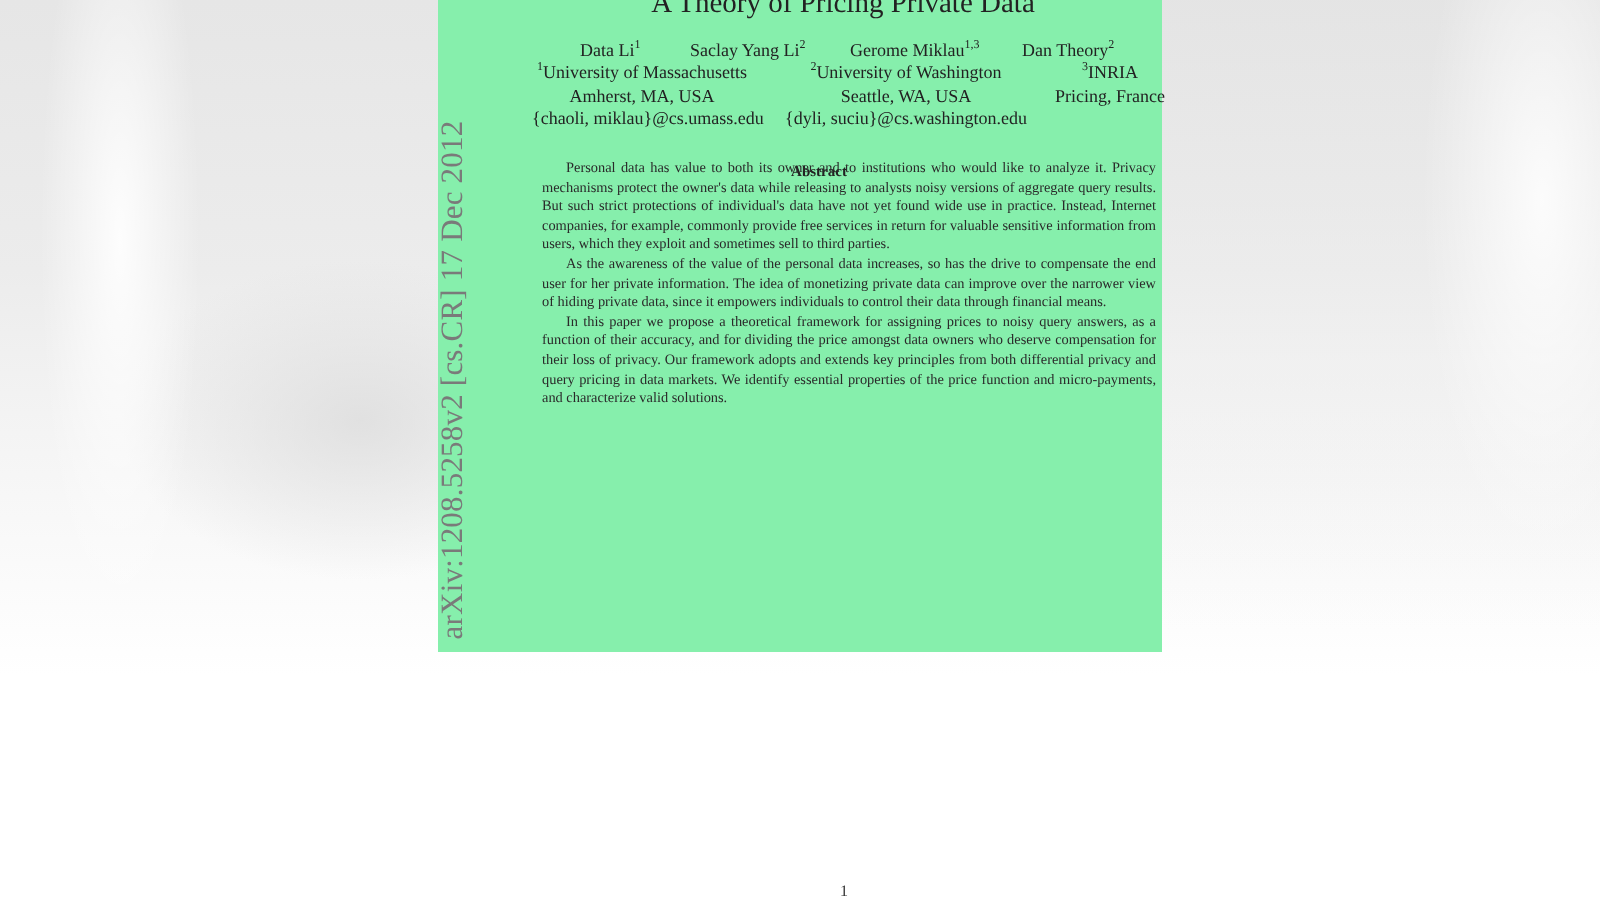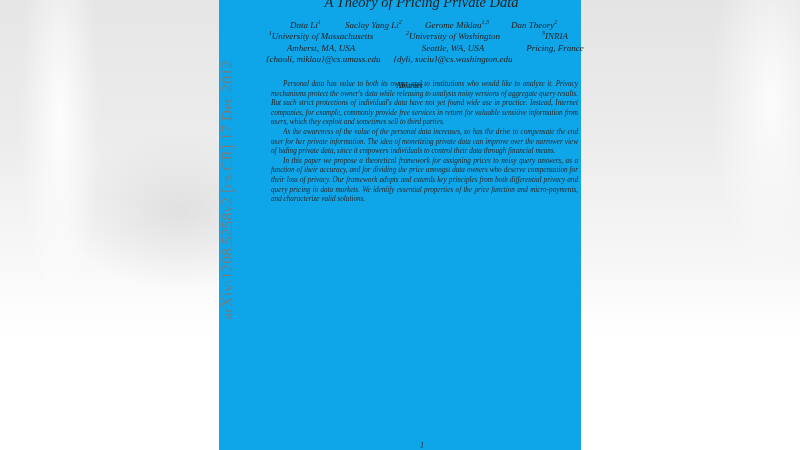--- a/index.html
+++ b/index.html
@@ -14,22 +14,22 @@
       radial-gradient(ellipse 40px 200px at 60px 120px, rgba(255,255,255,0.9), rgba(255,255,255,0) 100%),
       radial-gradient(ellipse 120px 80px at 180px 210px, rgba(220,220,220,0.8), rgba(220,220,220,0) 100%);
   }
   .bg-blob-right {
     position:absolute; left:581px; top:0; width:219px; height:450px;
     background:
       radial-gradient(ellipse 60px 180px at 190px 100px, rgba(255,255,255,0.85), rgba(255,255,255,0) 100%),
       linear-gradient(180deg, rgba(228,228,228,0.8) 0%, rgba(240,240,240,0.5) 40%, rgba(255,255,255,0) 70%);
   }
   .page {
-    position:absolute; left:219px; top:0; width:362px; height:450px;
-    background:#0ea5e9; color:#1a1a1a;font-style:italic;
+    position:absolute; left:219px; top:0; width:362px; height:326px;
+    background:#86efac; color:#1a1a1a;
   }
   .arxiv-stamp {
     position:absolute; left:227px; top:190px;
     transform: translate(-50%, -50%) rotate(-90deg);
     white-space:nowrap; font-size:15.5px; color:#7a7a7a; letter-spacing:0.1px;
   }
   .title {
     position:absolute; left:0; width:405px; top:-6px; text-align:center;
     font-size:14.5px; color:#222;
   }

